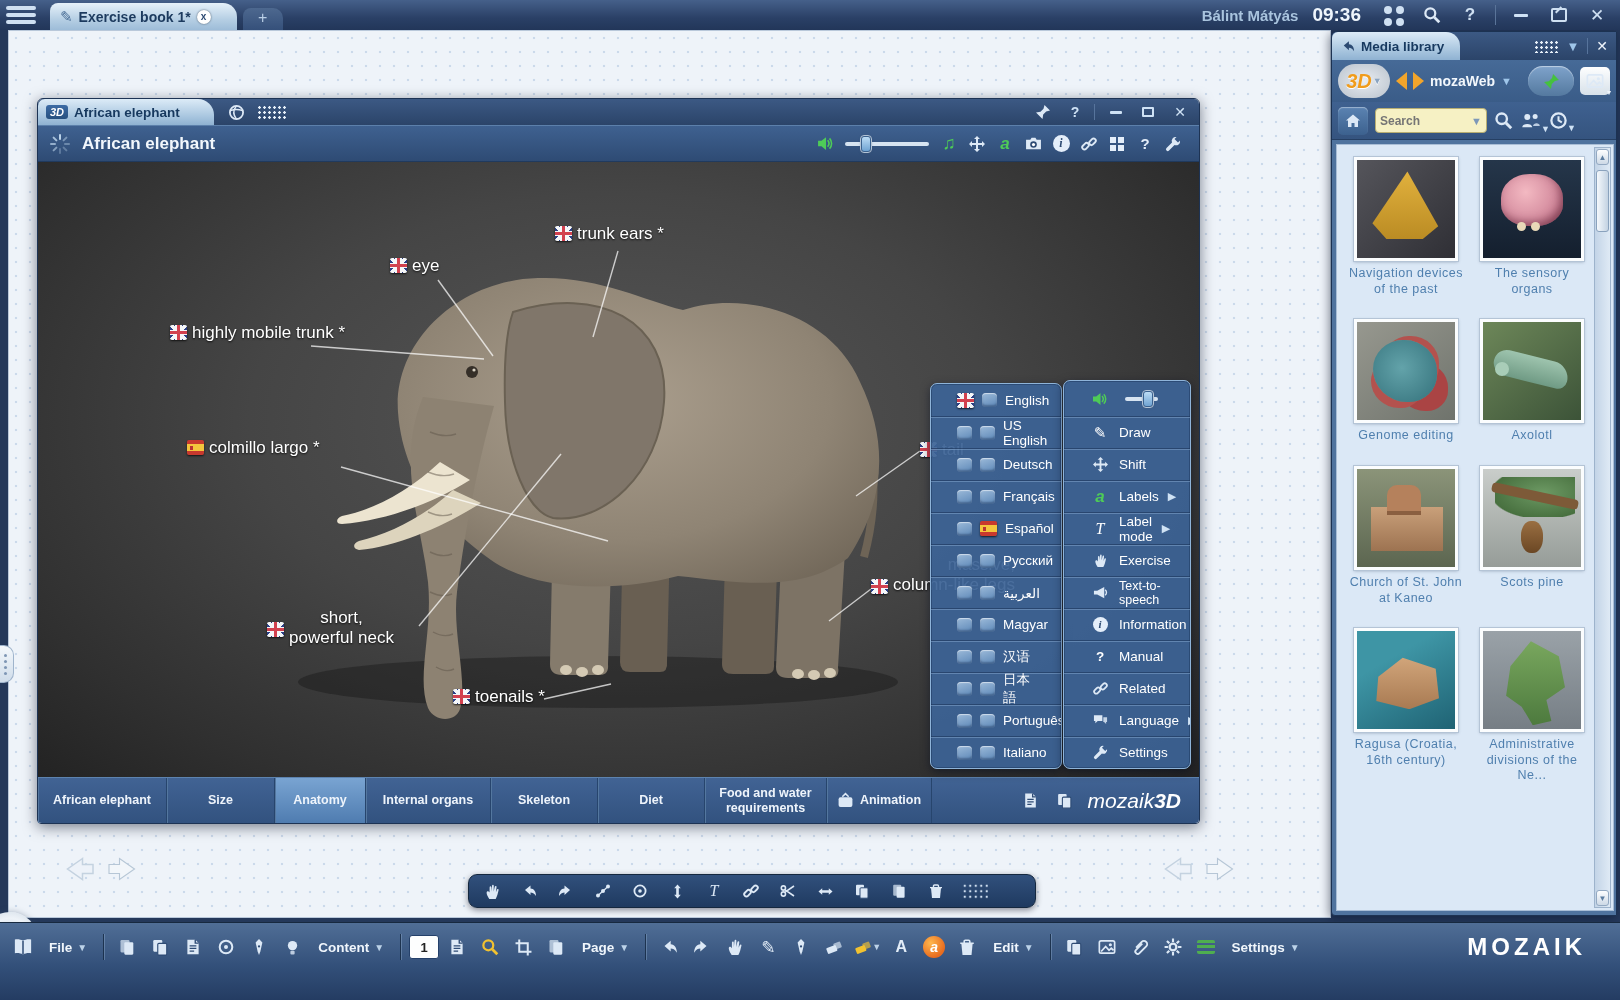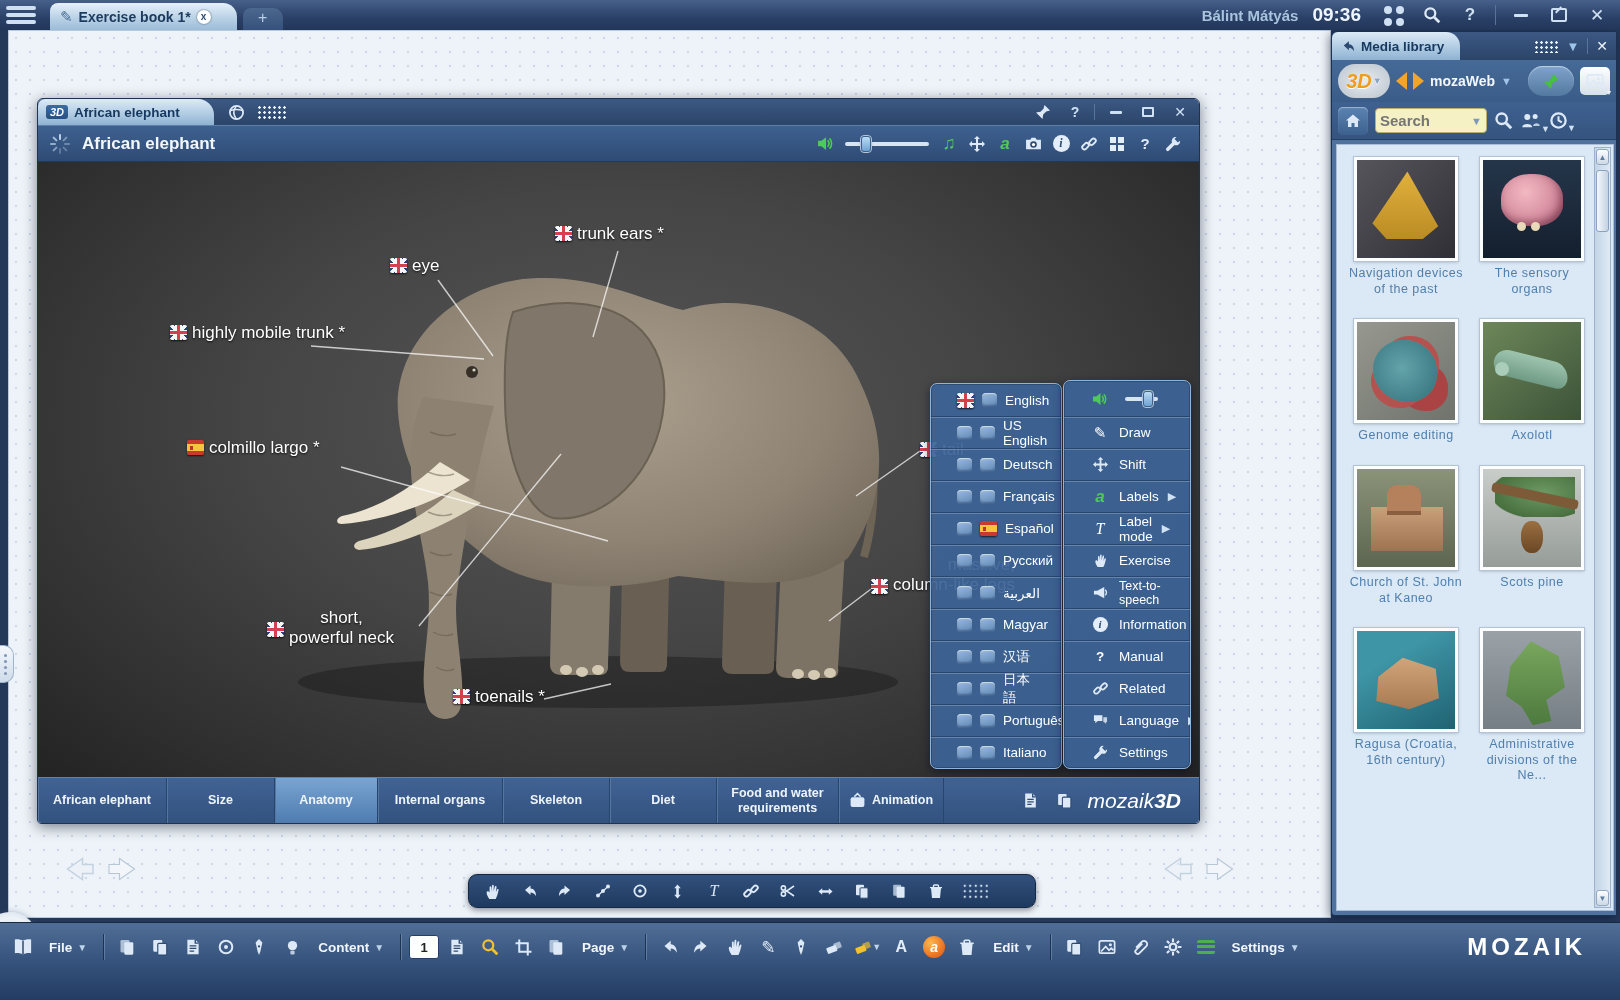--- a/index.html
+++ b/index.html
@@ -136,21 +136,21 @@
   .diam.l{border-right:11px solid #f2a52b;} .diam.r{border-left:11px solid #f2a52b;}
   .mw-label{color:#f2f7fc;font-weight:bold;font-size:14px;}
   .mw-dd{color:#9fc6ea;font-size:11px;}
   .pin-btn{margin-left:auto;width:46px;height:30px;border-radius:15px;background:linear-gradient(#7fa3cb,#54799f);display:flex;align-items:center;justify-content:center;
     box-shadow:inset 0 1px 1px rgba(255,255,255,.5);color:#45c13e;}
   .pic-btn{width:30px;height:28px;border-radius:5px;background:linear-gradient(#fdfefe,#d7e1ea);display:flex;align-items:center;justify-content:center;color:#6b8198;position:relative;}
   .pic-btn::after{content:"▾";position:absolute;right:-1px;bottom:-2px;font-size:8px;color:#eef4fb;}
   .p-row3{height:38px;display:flex;align-items:center;padding:0 6px;gap:7px;background:linear-gradient(#3f6190,#35547f);border-bottom:1px solid #253f63;}
   .home-btn{width:30px;height:28px;border-radius:5px;background:linear-gradient(#5b83b2,#3c618e);display:flex;align-items:center;justify-content:center;color:#fff;box-shadow:inset 0 1px 1px rgba(255,255,255,.4);}
   .search-box{width:112px;height:25px;background:#f6f1c4;border:1px solid #b8ae72;border-radius:4px;display:flex;align-items:center;padding:0 4px;}
-  .search-box input{flex:1;min-width:0;border:none;outline:none;background:transparent;font-size:15px;font-weight:bold;color:#14532d;font-family:inherit;}
+  .search-box input{flex:1;min-width:0;border:none;outline:none;background:transparent;font-size:12px;font-weight:bold;color:#14532d;font-family:inherit;}
   .search-box .dd{color:#7d98b8;font-size:11px;}
   .p-ic{color:#eaf2fb;position:relative;}
   .p-ic .dd{position:absolute;right:-8px;bottom:-3px;font-size:9px;color:#cfe2f5;}
   .p-list{flex:1;background:#dbe8f6;margin:4px;margin-right:2px;border:1px solid #a9bed6;position:relative;overflow:hidden;
     display:grid;grid-template-columns:1fr 1fr;align-content:start;padding:12px 24px 0 10px;row-gap:22px;column-gap:8px;}
   .mitem{display:flex;flex-direction:column;align-items:center;width:118px;}
   .thumb{width:104px;height:104px;background:#888;border:3px solid #fbfdfe;outline:1px solid #b4c4d6;box-shadow:0 1px 3px rgba(70,90,120,.45);position:relative;overflow:hidden;}
   .thumb span{position:absolute;}
   .cap{margin-top:5px;color:#4f7fae;font-size:12.5px;line-height:1.25;text-align:center;letter-spacing:.5px;}
   
@@ -601,21 +601,21 @@
         </div>
     </div>
 
     <div class="win-tabbar">
       <div class="vtab" style="width:129px">
           <span>African elephant</span>
         </div>
       <div class="vtab" style="width:108px">
           <span>Size</span>
         </div>
-      <div class="vtab active" style="width:103px">
+      <div class="vtab active" style="width:91px">
           <span>Anatomy</span>
         </div>
       <div class="vtab" style="width:125px">
           <span>Internal organs</span>
         </div>
       <div class="vtab" style="width:107px">
           <span>Skeleton</span>
         </div>
       <div class="vtab" style="width:107px">
           <span>Diet</span>

